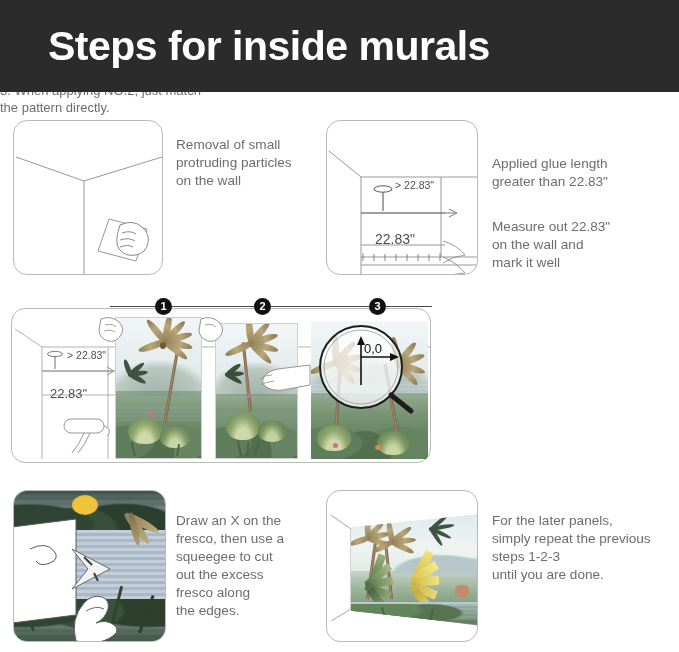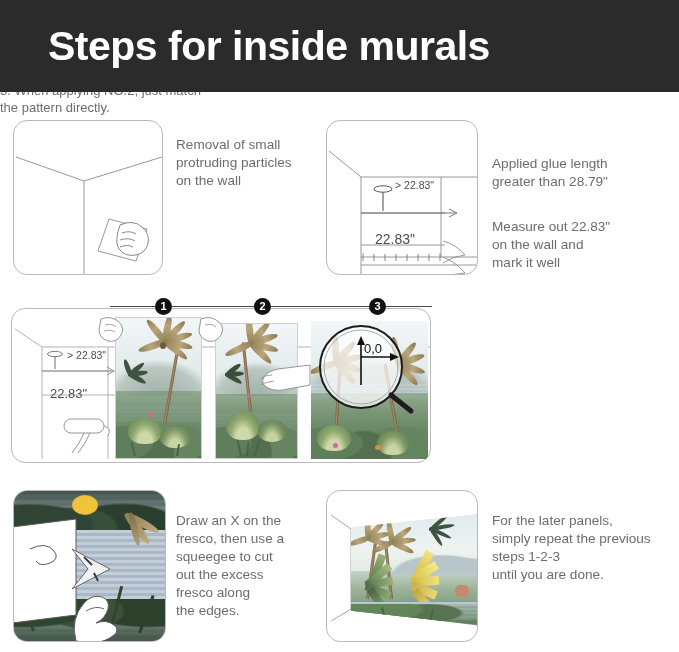--- a/index.html
+++ b/index.html
@@ -277,21 +277,21 @@
 
     <g fill="none" stroke="#8c8c8c" stroke-width="0.9">
       <path d="M116 120 q14 4 22 14 q-12 1 -22 8"></path>
       <path d="M116 136 q14 6 22 16 q-12 0 -22 6"></path>
     </g>
   </svg>
   <div class="dim-label" style="left:68px; top:58px;">&gt; 22.83"</div>
   <div class="dim-label" style="left:48px; top:110px; font-size:14px;">22.83"</div>
 </div>
 <div class="caption" id="cap-glue-length">Applied glue length
-greater than 28.79"</div>
+greater than 22.83"</div>
 <div class="caption" id="cap-measure-out">Measure out 22.83"
 on the wall and
 mark it well</div>
 
 <div class="badge-rule" id="rule-a"></div>
 <div class="step-badge" id="badge-1">1</div>
 <div class="badge-rule" id="rule-b"></div>
 <div class="step-badge" id="badge-2">2</div>
 <div class="badge-rule" id="rule-c"></div>
 <div class="step-badge" id="badge-3">3</div>

